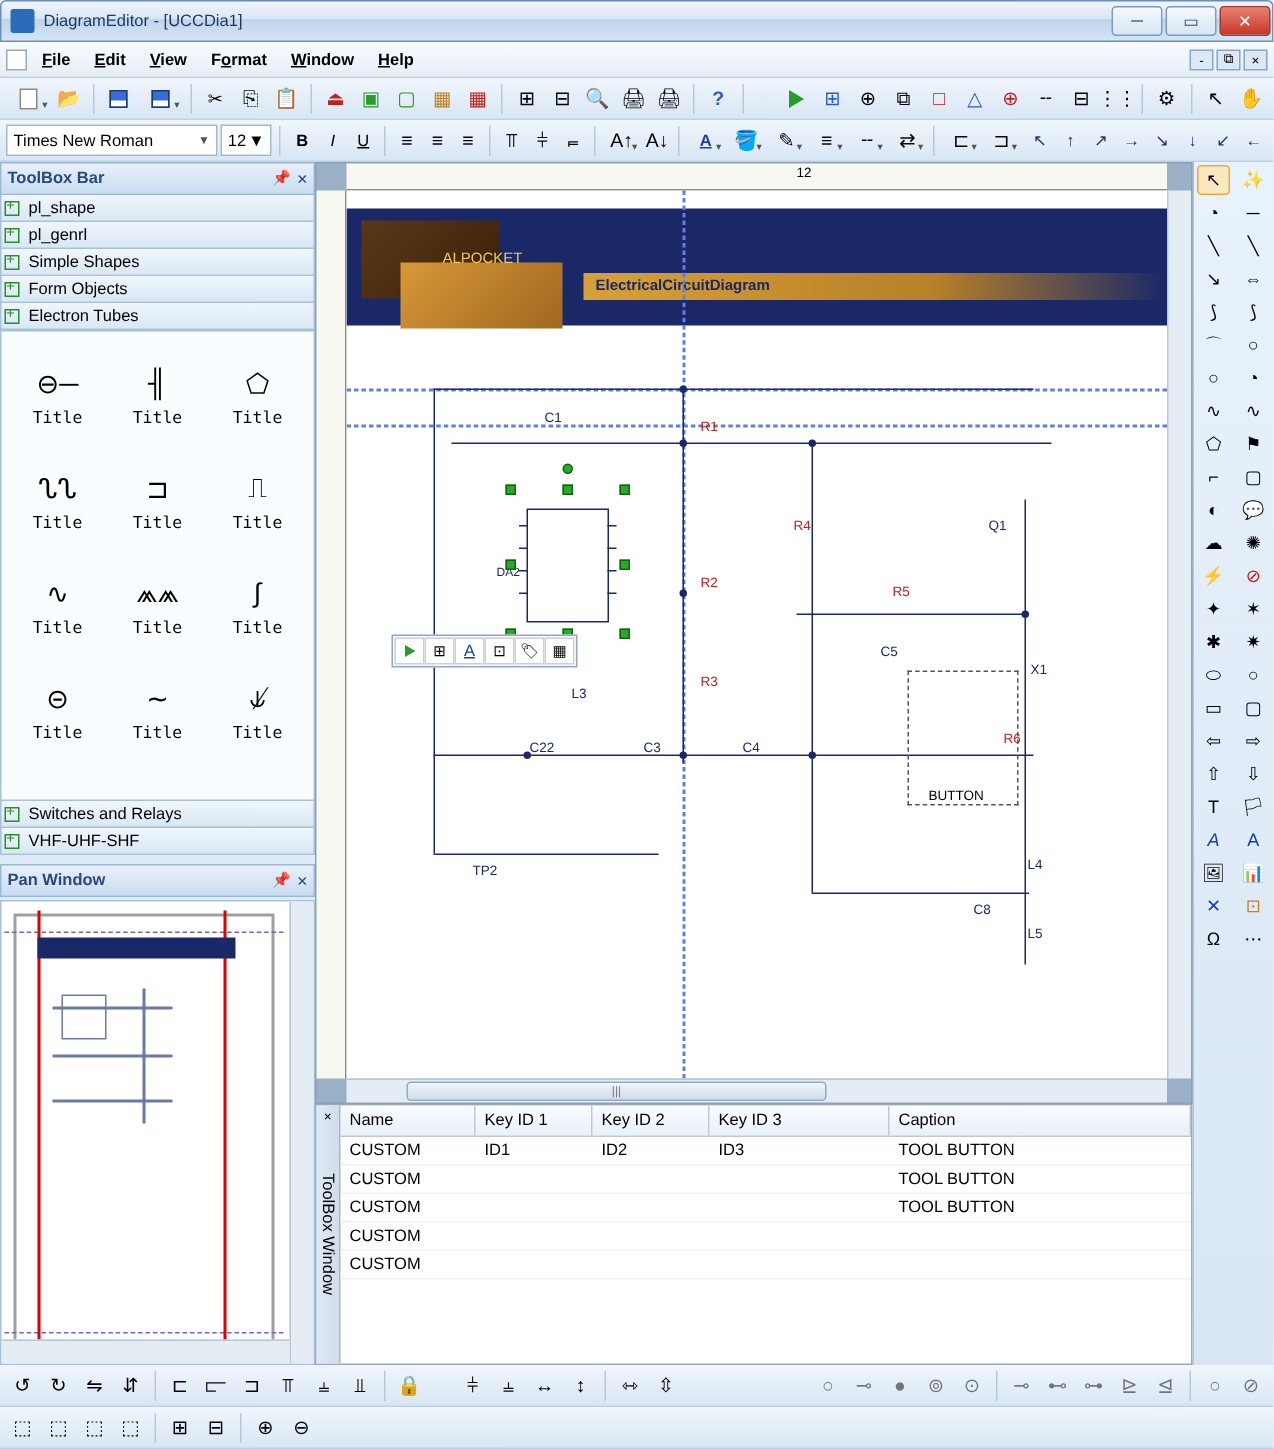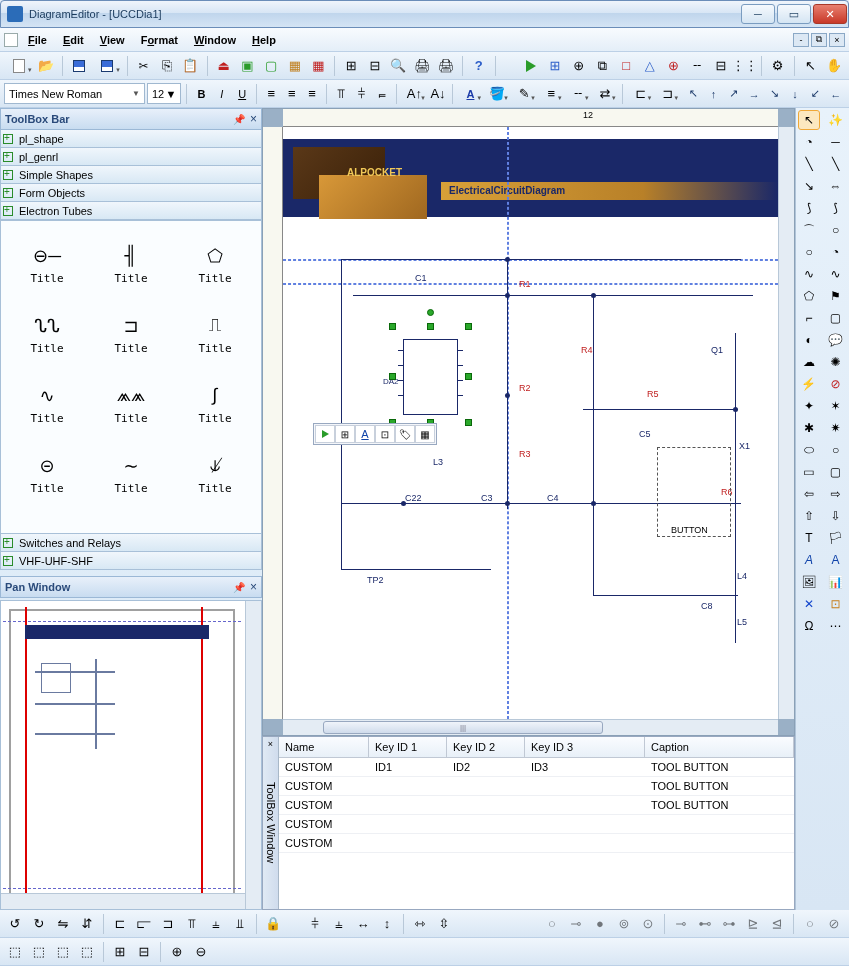--- a/index.html
+++ b/index.html
@@ -35,21 +35,21 @@
 .ic { display: inline-block; }
 .ic-save { width: 12px; height: 12px; background: #3a6cd8; border: 1px solid #1a3a70; box-shadow: inset 0 -4px 0 #fff; }
 .ic-new { width: 12px; height: 14px; background: #fff; border: 1px solid #888; }
 .ic-play { width: 0; height: 0; border-left: 10px solid #2a9c2a; border-top: 6px solid transparent; border-bottom: 6px solid transparent; }
 .ic-scissors::before { content: "✂"; font-size: 12px; }
 
 
 .main { display: flex; height: 802px; }
 
 
-.left { width: 262px; display: flex; flex-direction: column; background: linear-gradient(#e8f2fb, #d8e8f6); }
+.left { width: 210px; display: flex; flex-direction: column; background: linear-gradient(#e8f2fb, #d8e8f6); }
 .panelhdr { height: 22px; background: linear-gradient(#e8f0fa, #c8dcf0); border: 1px solid #9bb8d6; display: flex; align-items: center; padding: 0 4px; color: #2a4a7a; font-weight: bold; font-size: 12px; }
 .panelhdr .pin { margin-left: auto; font-size: 10px; margin-right: 4px; }
 .panelhdr .x { font-size: 12px; font-weight: normal; }
 .toolboxlist { }
 .tlitem { height: 18px; background: linear-gradient(#f0f6fc, #d8e8f4); border: 1px solid #a8c0d8; border-top: none; display: flex; align-items: center; padding-left: 2px; font-size: 11px; }
 .tlitem .sq { width: 10px; height: 10px; border: 1px solid #2a8c2a; margin-right: 6px; position: relative; }
 .tlitem .sq::before { content: "+"; position: absolute; top: -3px; left: 0; font-size: 10px; color: #2a8c2a; }
 
 .grid { background: #fafdff; border: 1px solid #a8c0d8; padding: 8px 4px; height: 314px; display: grid; grid-template-columns: repeat(3,1fr); grid-auto-rows: 70px; }
 .gcell { display: flex; flex-direction: column; align-items: center; justify-content: center; }
@@ -72,21 +72,21 @@
 .center { flex: 1; display: flex; flex-direction: column; }
 .canvaswrap { flex: 1; position: relative; background: #9ab0c6; border: 1px solid #8aa0b6; display: flex; }
 .rulertop { position: absolute; top: 0; left: 20px; right: 16px; height: 18px; background: #f8f8f0; border-bottom: 1px solid #888; font-size: 9px; display: flex; align-items: flex-end; }
 .rulerleft { position: absolute; top: 18px; left: 0; bottom: 16px; width: 20px; background: #f8f8f0; border-right: 1px solid #888; }
 .rulertop .lbl { position: absolute; bottom: 6px; font-size: 9px; }
 .canvas { position: absolute; top: 18px; left: 20px; right: 16px; bottom: 16px; background: #fff; overflow: hidden; }
 .canvas .page { position: absolute; inset: 0; }
 .canvas .titleband { position: absolute; top: 12px; left: 0; right: 0; height: 78px; background: #1a2868; }
 .canvas .titlebrown1 { position: absolute; top: 20px; left: 10px; width: 92px; height: 52px; background: linear-gradient(135deg,#5a3818,#3a2008); }
 .canvas .titlebrown2 { position: absolute; top: 48px; left: 36px; width: 108px; height: 44px; background: linear-gradient(135deg,#d89838,#a06820); }
-.canvas .tlabel1 { position: absolute; top: 40px; left: 64px; color: #f0c858; font-size: 10px; font-weight: bold; }
+.canvas .tlabel1 { position: absolute; top: 40px; left: 64px; color: #f0c858; font-size: 10px; font-weight: normal; }
 .canvas .tlabel2bg { position: absolute; top: 55px; left: 158px; right: 0; height: 18px; background: linear-gradient(90deg,#d8a038,#b88028 60%,#1a2868); }
 .canvas .tlabel2 { position: absolute; top: 58px; left: 166px; color: #1a2868; font-size: 10px; font-weight: bold; }
 
 .canvas .wire { position: absolute; background: #1a2868; }
 .canvas .wireh { height: 1px; }
 .canvas .wirev { width: 1px; }
 .canvas .guideb { position: absolute; border: 1px dashed #6080e0; }
 .canvas .complbl { position: absolute; color: #c02020; font-size: 9px; font-family: Arial; }
 .canvas .complblb { position: absolute; color: #1a2868; font-size: 9px; font-family: Arial; }
 .canvas .node { position: absolute; width: 5px; height: 5px; background: #1a2868; border-radius: 50%; transform: translate(-2px,-2px); }

